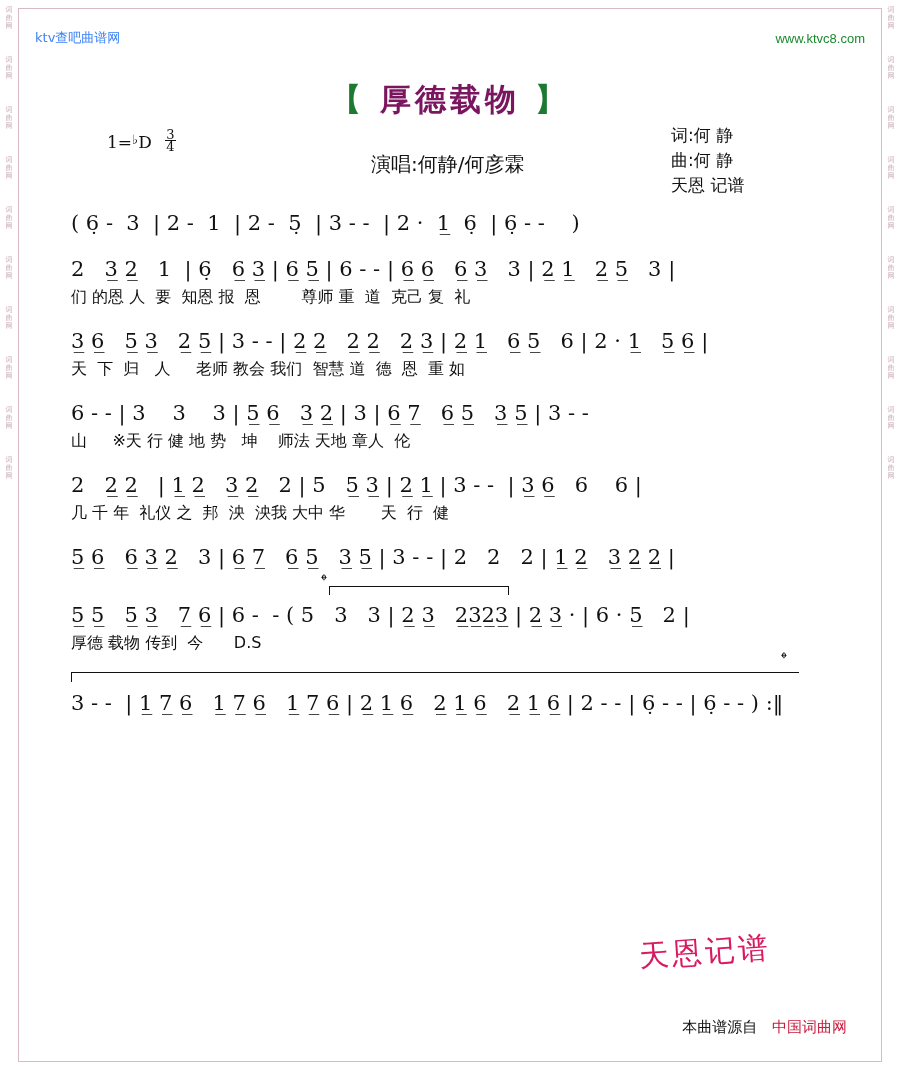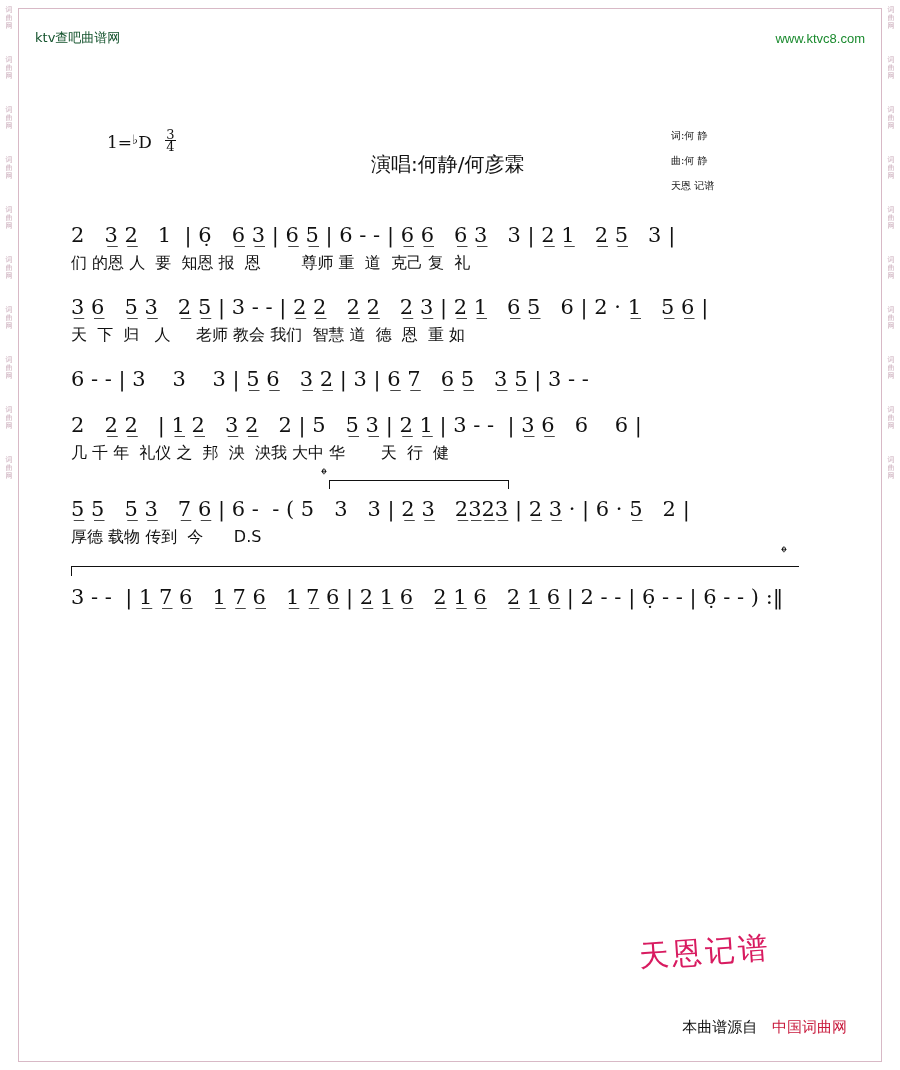--- a/index.html
+++ b/index.html
@@ -30,21 +30,21 @@
   .wm-col.right{right:0;}
   .wm-box{
     width:14px;margin-bottom:26px;
     font-size:7px;line-height:8px;
     color:#c9a9b8;text-align:center;
     font-family:"DejaVu Sans","Liberation Sans",sans-serif;
   }
   
   .hdr-left{
     position:absolute;left:34px;top:28px;
-    font-size:13px;color:#14532d;letter-spacing:0;
+    font-size:13px;color:#3b82f6;letter-spacing:0;
     font-family:"DejaVu Sans","Liberation Sans",sans-serif;
   }
   .hdr-right{
     position:absolute;right:34px;top:30px;
     font-size:13px;color:#1a8a2e;
     font-family:"Liberation Sans",sans-serif;
   }
   .title{
     position:absolute;left:0;right:0;top:70px;
     text-align:center;
@@ -67,21 +67,21 @@
     margin-left:8px;
   }
   .frac .num{display:block;border-bottom:1.3px solid #111;padding:0 1px;}
   .frac .den{display:block;padding:0 1px;}
   .singer{
     position:absolute;left:372px;top:150px;
     font-size:20px;color:#111;
   }
   .credits{
     position:absolute;left:672px;top:122px;
-    font-size:10px;color:#111;line-height:25px;
+    font-size:17px;color:#111;line-height:25px;
   }
   
   .music{
     position:absolute;left:70px;top:205px;right:30px;
     color:#111;
   }
   .sysrow{position:relative;margin-bottom:4px;}
   .notes{
     font-size:21px;letter-spacing:0;white-space:pre;
     font-family:"DejaVu Serif","Liberation Serif",serif;
@@ -158,61 +158,69 @@
   <div class="wm-box">词<br>曲<br>网</div>
   <div class="wm-box">词<br>曲<br>网</div>
   <div class="wm-box">词<br>曲<br>网</div>
 </div>
 
 <div id="sheet">
 
   <div class="hdr-left" style="left:16px;top:20px;">ktv查吧曲谱网</div>
   <div class="hdr-right" style="right:16px;top:22px;">www.ktvc8.com</div>
 
+  <div class="title">
+    <span class="brk">【</span>
+    <span class="main">厚德载物</span>
+    <span class="brk">】</span>
+  </div>
 
   <div class="keysig">
     <span>1=</span><span class="flat">♭</span><span>D</span>
     <span class="frac">
       <span class="num">3</span>
       <span class="den">4</span>
     </span>
   </div>
 
   <div class="singer" style="left:352px;top:142px;">演唱:何静/何彦霖</div>
 
   <div class="credits" style="left:652px;top:114px;">
     <div>词:何  静</div>
     <div>曲:何  静</div>
     <div>天恩  记谱</div>
   </div>
 
   <div class="music" style="left:52px;top:197px;right:20px;">
 
+    <div class="intro">( 6̣ -  3  | 2 -  1  | 2 -  5̣  | 3 - -  | 2 ·  1̲  6̣  | 6̣ - -    )</div>
 
 
     <div class="sysrow" style="margin-top:14px;">
       <div class="notes">2   3̲ 2̲   1  | 6̣   6̲ 3̲ | 6̲ 5̲ | 6 - - | 6̲ 6̲   6̲ 3̲   3 | 2̲ 1̲   2̲ 5̲   3 |</div>
       <div class="lyr">们 的恩 人  要  知恩 报  恩        尊师 重  道  克己 复  礼</div>
     </div>
 
     <div class="sysrow" style="margin-top:14px;">
       <div class="notes">3̲ 6̲   5̲ 3̲   2̲ 5̲ | 3 - - | 2̲ 2̲   2̲ 2̲   2̲ 3̲ | 2̲ 1̲   6̲ 5̲   6 | 2 · 1̲   5̲ 6̲ |</div>
       <div class="lyr">天  下  归   人     老师 教会 我们  智慧 道  德  恩  重 如</div>
     </div>
 
     <div class="sysrow" style="margin-top:14px;">
       <div class="notes">6 - - | 3    3    3 | 5̲ 6̲   3̲ 2̲ | 3 | 6̲ 7̲   6̲ 5̲   3̲ 5̲ | 3 - -</div>
+      <div class="lyr">山     ※天 行 健 地 势   坤    师法 天地 章人  伦</div>
     </div>
 
     <div class="sysrow" style="margin-top:14px;">
       <div class="notes">2   2̲ 2̲   | 1̲ 2̲   3̲ 2̲   2 | 5   5̲ 3̲ | 2̲ 1̲ | 3 - -  | 3̲ 6̲   6    6 |</div>
       <div class="lyr">几 千 年  礼仪 之  邦  泱  泱我 大中 华       天  行  健</div>
     </div>
 
     <div class="sysrow" style="margin-top:14px;">
+      <div class="notes">5̲ 6̲   6̲ 3̲ 2̲   3 | 6̲ 7̲   6̲ 5̲   3̲ 5̲ | 3 - - | 2   2   2 | 1̲ 2̲   3̲ 2̲ 2̲ |</div>
     </div>
 
     <div class="sysrow" style="margin-top:26px;">
       <div class="volta" style="left:258px;top:-14px;width:180px;"></div>
       <div class="coda" style="left:250px;top:-30px;">𝄌</div>
       <div class="notes">5̲ 5̲   5̲ 3̲   7̲ 6̲ | 6 -  - ( 5   3   3 | 2̲ 3̲   2̲3̲2̲3̲ | 2̲ 3̲ · | 6 · 5̲   2 |</div>
       <div class="lyr">厚德 载物 传到  今      D.S</div>
     </div>
 
     <div class="sysrow" style="margin-top:30px;">

